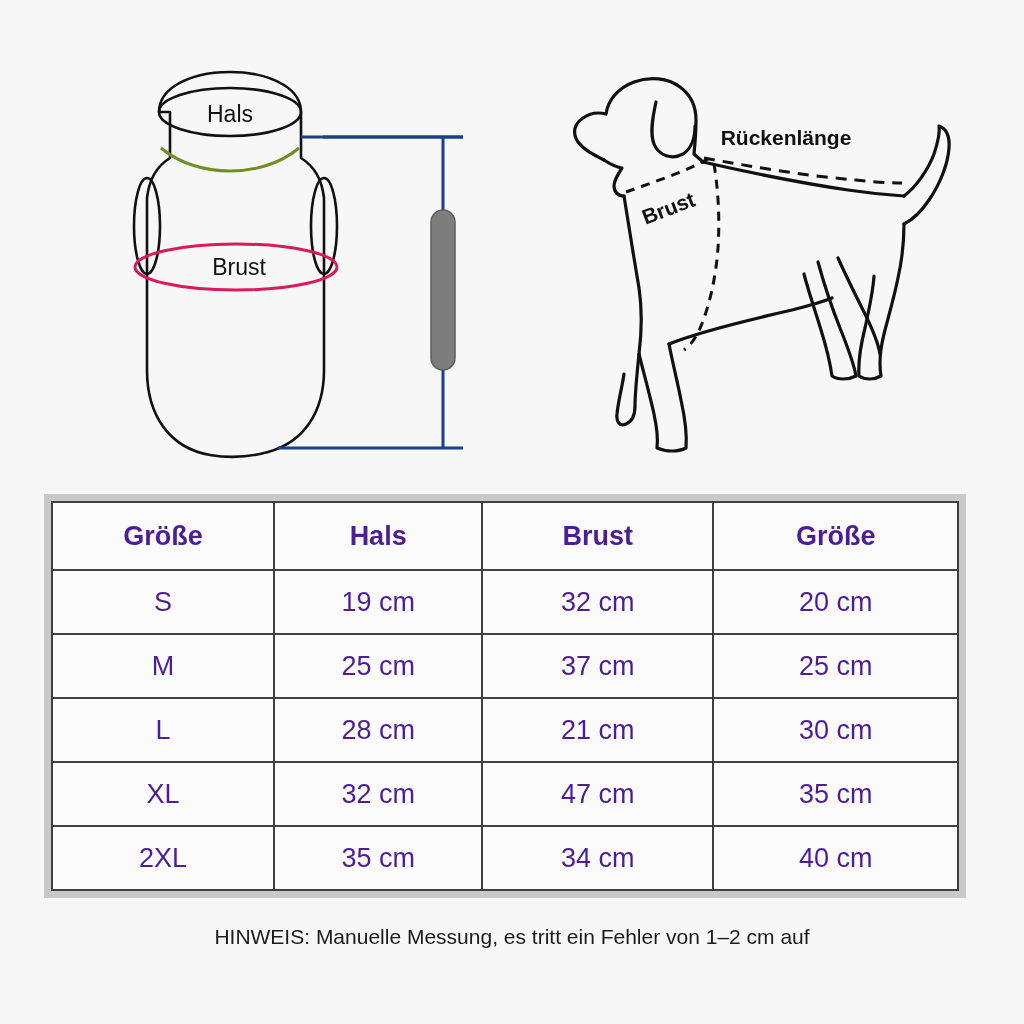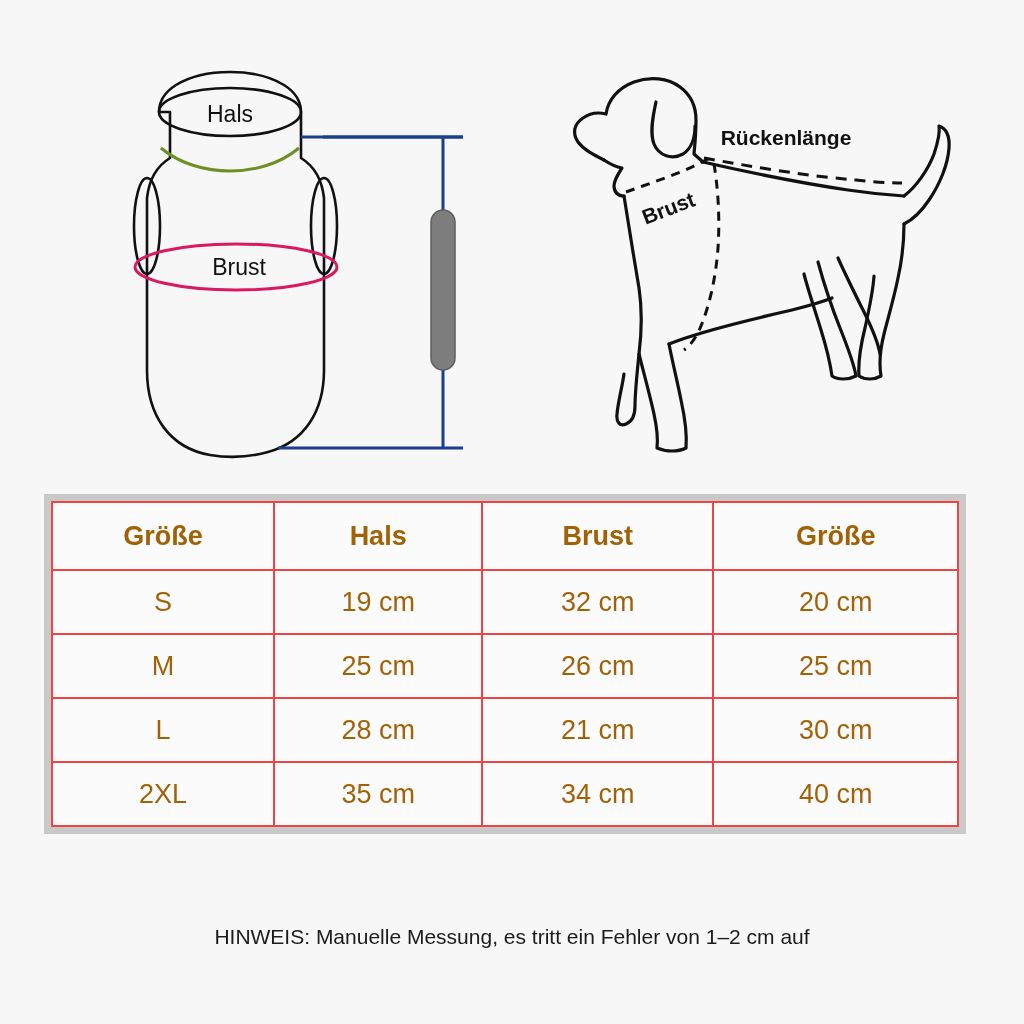--- a/index.html
+++ b/index.html
@@ -64,28 +64,28 @@
     background: #fbfbfb;
     box-sizing: border-box;
   }
   table.size-table {
     width: 100%;
     border-collapse: collapse;
     table-layout: fixed;
   }
   table.size-table th,
   table.size-table td {
-    border: 2px solid #ef4444;
+    border: 2px solid #404040;
     text-align: center;
     background: #fbfbfb;
     padding: 0;
     height: 62px;
     font-size: 27px;
     font-weight: normal;
-    color: #a16207;
+    color: #4c1d95;
   }
   table.size-table th {
     font-weight: bold;
     font-size: 27px;
     height: 66px;
   }
   table.size-table col.c0 { width: 24.5%; }
   table.size-table col.c1 { width: 23.0%; }
   table.size-table col.c2 { width: 25.5%; }
   table.size-table col.c3 { width: 27.0%; }
@@ -239,30 +239,36 @@
       <tbody>
         <tr>
           <td>S</td>
           <td>19 cm</td>
           <td>32 cm</td>
           <td>20 cm</td>
         </tr>
         <tr>
           <td>M</td>
           <td>25 cm</td>
-          <td>26 cm</td>
+          <td>37 cm</td>
           <td>25 cm</td>
         </tr>
         <tr>
           <td>L</td>
           <td>28 cm</td>
           <td>21 cm</td>
           <td>30 cm</td>
         </tr>
         <tr>
+          <td>XL</td>
+          <td>32 cm</td>
+          <td>47 cm</td>
+          <td>35 cm</td>
+        </tr>
+        <tr>
           <td>2XL</td>
           <td>35 cm</td>
           <td>34 cm</td>
           <td>40 cm</td>
         </tr>
       </tbody>
     </table>
   </div>
 
   <div class="note">HINWEIS: Manuelle Messung, es tritt ein Fehler von 1–2 cm auf</div>

